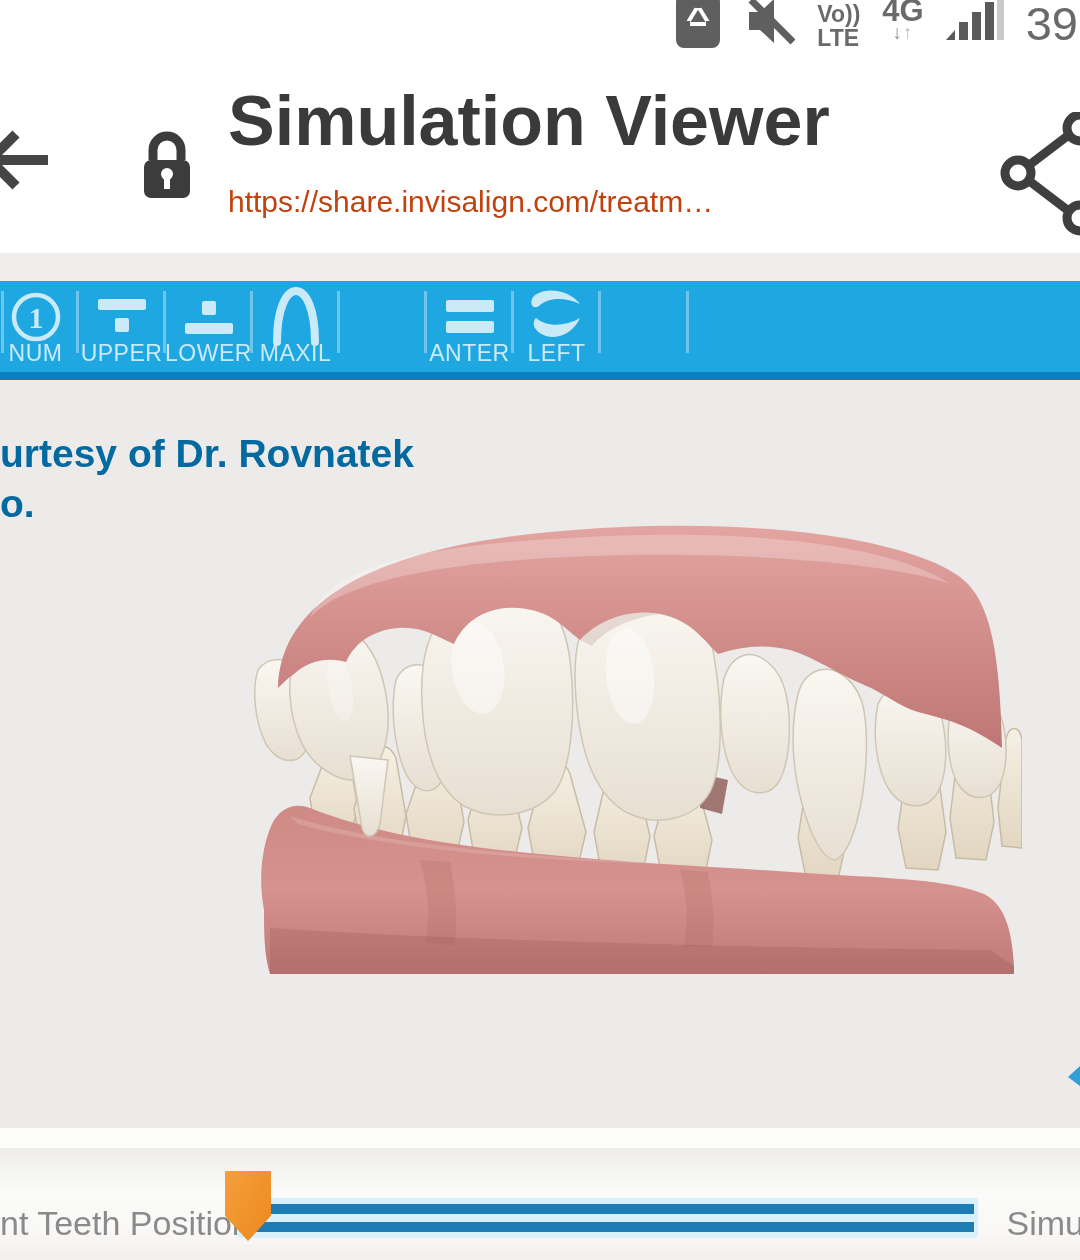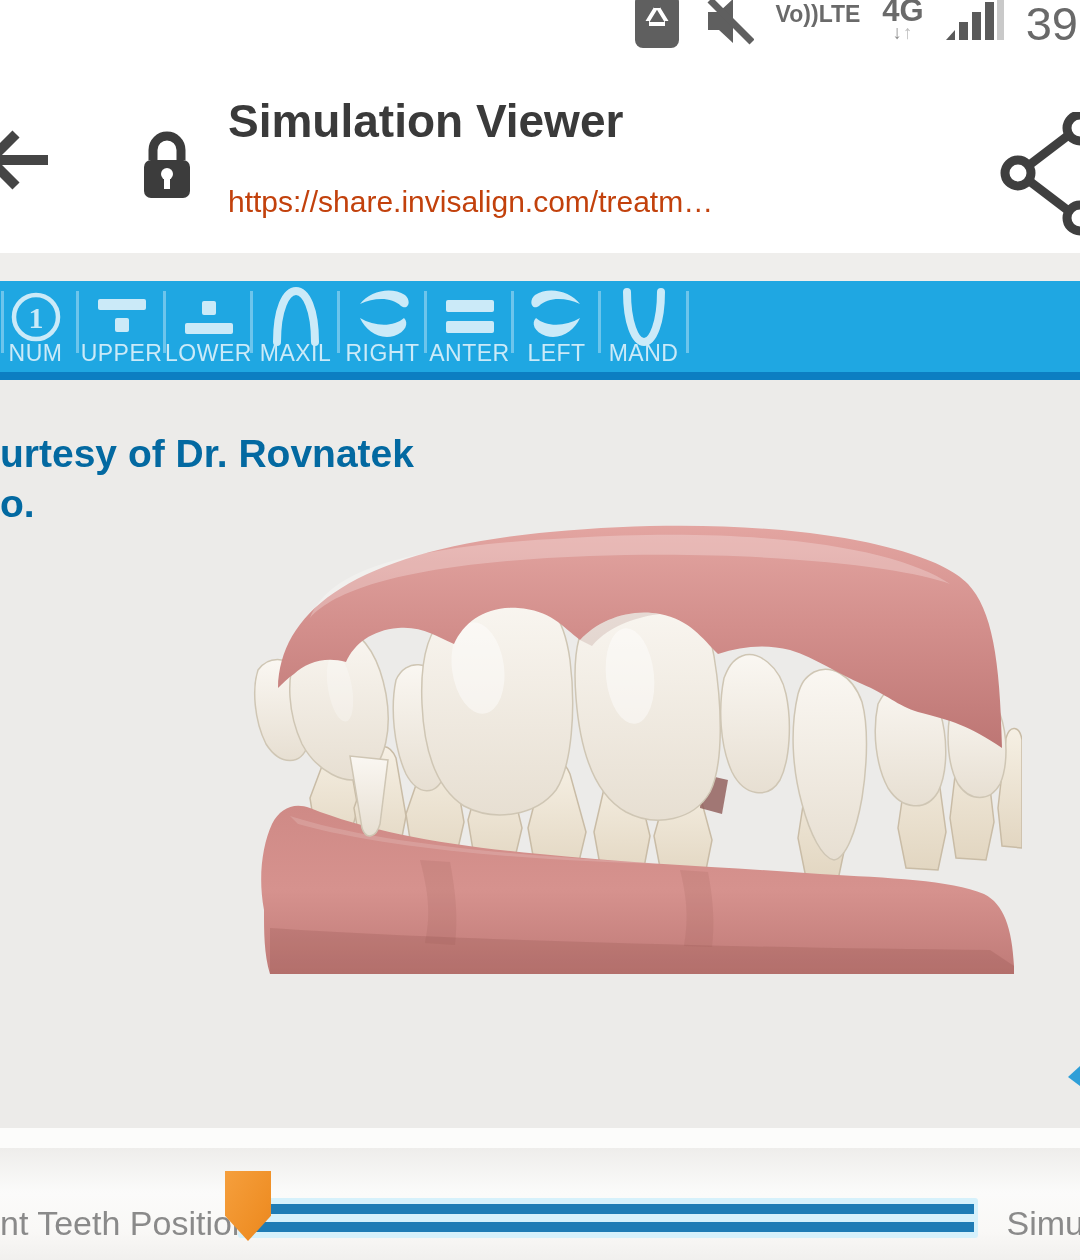--- a/index.html
+++ b/index.html
@@ -2,33 +2,33 @@
 <html><head>
 <meta charset="utf-8">
 <style>
   html,body{margin:0;padding:0;background:#fff;}
   .screen{position:relative;width:1080px;height:1260px;overflow:hidden;background:#ffffff;
           font-family:"Liberation Sans",sans-serif;}
 
   
   .status-bar{position:absolute;left:0;top:0;width:1080px;height:60px;background:#fff;}
   .status-items{position:absolute;right:2px;top:-6px;display:flex;align-items:flex-start;gap:22px;}
-  .volte{display:flex;line-height:24px;color:#6a6a6a;font-weight:700;font-size:23px;margin-top:8px;}
+  .volte{display:flex;flex-direction:column;line-height:24px;color:#6a6a6a;font-weight:700;font-size:23px;margin-top:8px;}
   .netg{display:flex;flex-direction:column;align-items:center;margin-top:6px;line-height:22px;}
   .netg .g4{color:#6a6a6a;font-weight:700;font-size:31px;}
   .netg .arrows{font-size:19px;letter-spacing:1px;}
   .netg .dn{color:#8f8f8f;} .netg .up{color:#c0c0c0;}
   .battery-pct{color:#696969;font-size:47px;margin-top:4px;line-height:52px;}
 
   
   .header{position:absolute;left:0;top:60px;width:1080px;height:193px;background:#fff;}
   .back-icon{position:absolute;left:-16px;top:58px;}
   .lock-icon{position:absolute;left:141px;top:68px;}
   .titles{position:absolute;left:228px;top:30px;width:780px;}
-  .page-title{font-size:46px;font-weight:700;color:#3a3a3a;letter-spacing:0px;line-height:62px;}
+  .page-title{font-size:70px;font-weight:700;color:#3a3a3a;letter-spacing:0px;line-height:62px;}
   .page-url{font-size:30px;color:#c2410c;line-height:52px;margin-top:24px;white-space:nowrap;}
   .share-icon{position:absolute;right:-36px;top:52px;}
 
   
   .gap-strip{position:absolute;left:0;top:253px;width:1080px;height:28px;background:#efeeec;}
 
   
   .toolbar{position:absolute;left:0;top:281px;width:1080px;height:91px;background:#1fa7e2;}
   .toolbar-strip{position:absolute;left:0;top:372px;width:1080px;height:8px;background:#0c7ec2;}
   .tool{position:absolute;top:0;width:87px;height:91px;}
@@ -160,52 +160,39 @@
       <span class="tlabel">UPPER</span>
     </div>
 
     <div class="tool" style="left:252px">
       <svg width="60" height="60" viewBox="-30 -30 60 60">
         <path d="M -19 25 C -19 -8 -10 -26 0 -26 C 10 -26 19 -8 19 25" fill="none" stroke="#cbeaf8" stroke-width="8" stroke-linecap="round"></path>
       </svg>
       <span class="tlabel">MAXIL</span>
     </div>
 
-    <div class="tool" style="left:339px">
-      <svg width="60" height="60" viewBox="-30 -30 60 60">
-        <path d="M 22 -22 C 8 -31 -13 -26 -23 -13 C -8 -20 9 -20 18 -11 C 25 -6 29 -16 22 -22 Z" fill="#cbeaf8"></path>
-        <path d="M -23 1 C -8 10 11 10 21 1 C 26 6 23 15 11 19 C -4 23 -17 14 -23 1 Z" fill="#cbeaf8"></path>
-      </svg>
-      <span class="tlabel">RIGHT</span>
-    </div>
 
     <div class="tool" style="left:426px">
       <svg width="60" height="60" viewBox="-30 -30 60 60">
         <rect x="-24" y="-17" width="48" height="12" rx="2" fill="#cbeaf8"></rect>
         <rect x="-24" y="4" width="48" height="12" rx="2" fill="#cbeaf8"></rect>
       </svg>
       <span class="tlabel">ANTER</span>
     </div>
 
     <div class="tool" style="left:513px">
       <svg width="60" height="60" viewBox="-30 -30 60 60">
         <g transform="scale(-1,1)">
           <path d="M 22 -22 C 8 -31 -13 -26 -23 -13 C -8 -20 9 -20 18 -11 C 25 -6 29 -16 22 -22 Z" fill="#cbeaf8"></path>
           <path d="M -23 1 C -8 10 11 10 21 1 C 26 6 23 15 11 19 C -4 23 -17 14 -23 1 Z" fill="#cbeaf8"></path>
         </g>
       </svg>
       <span class="tlabel">LEFT</span>
     </div>
 
-    <div class="tool" style="left:600px">
-      <svg width="60" height="60" viewBox="-30 -30 60 60">
-        <path d="M -17 -25 C -17 5 -9 25 0 25 C 9 25 17 5 17 -25" fill="none" stroke="#cbeaf8" stroke-width="8" stroke-linecap="round"></path>
-      </svg>
-      <span class="tlabel">MAND</span>
-    </div>
   </div>
   <div class="toolbar-strip"></div>
 
   <div class="viewer">
     <div class="credit l1">urtesy of Dr. Rovnatek</div>
     <div class="credit l2">o.</div>
 
     <svg class="teeth" width="772" height="478" viewBox="0 0 772 478">
       <defs>
         <linearGradient id="gumU" x1="0" y1="0" x2="0" y2="1">

